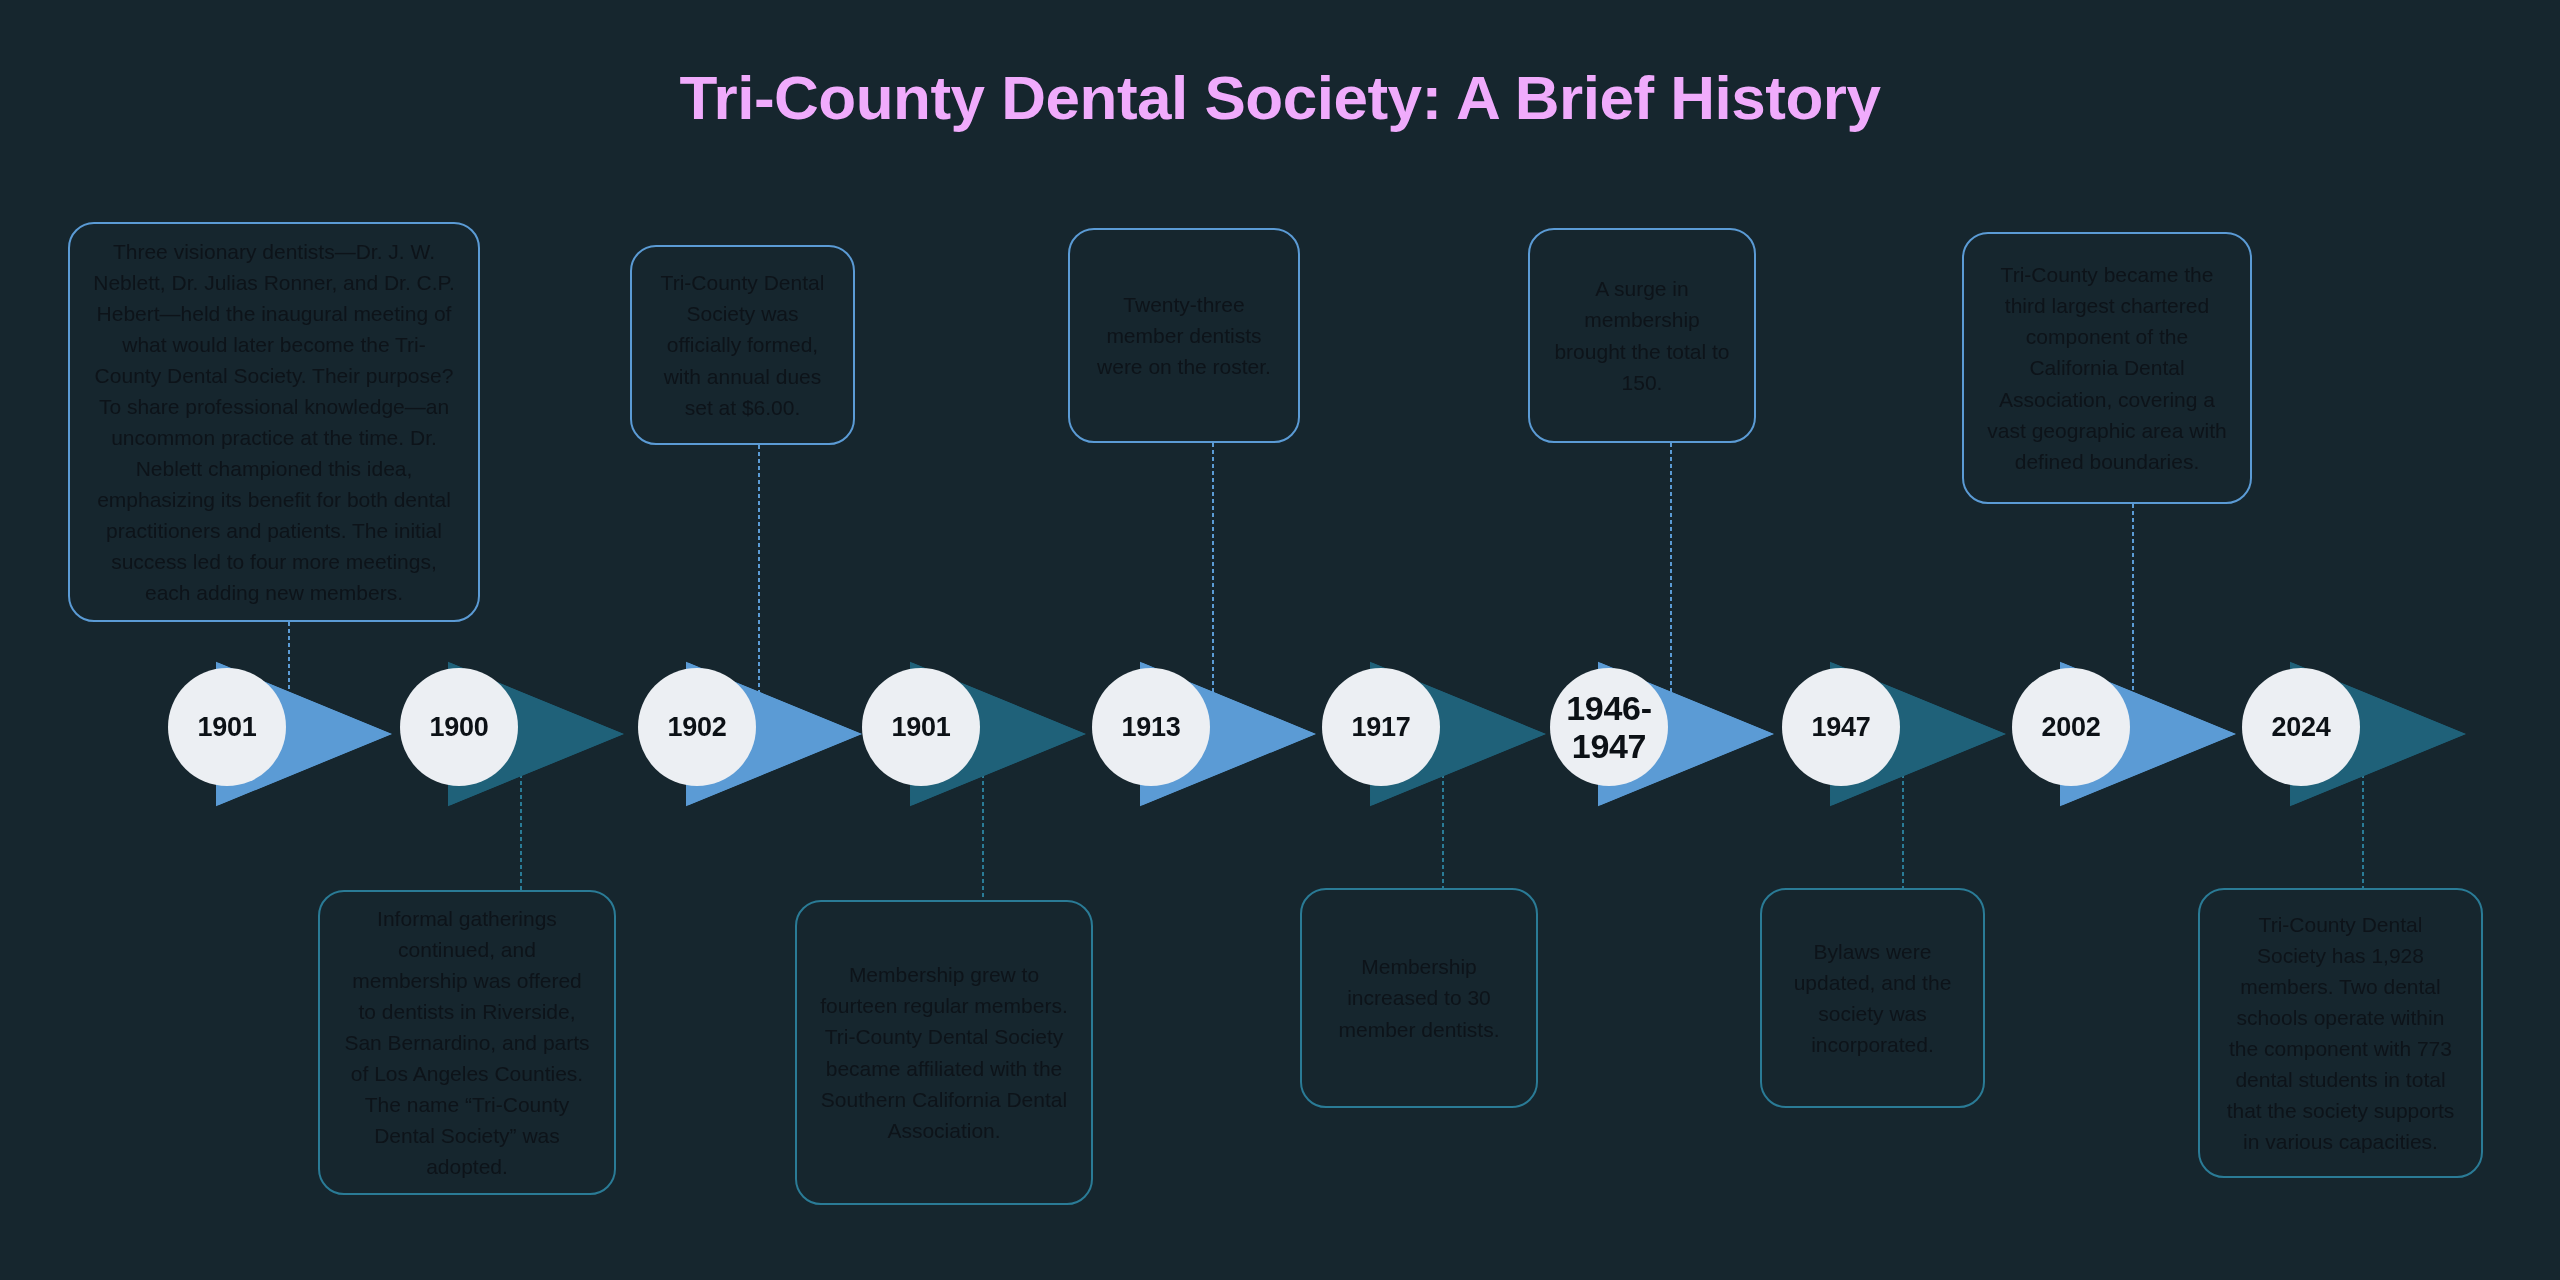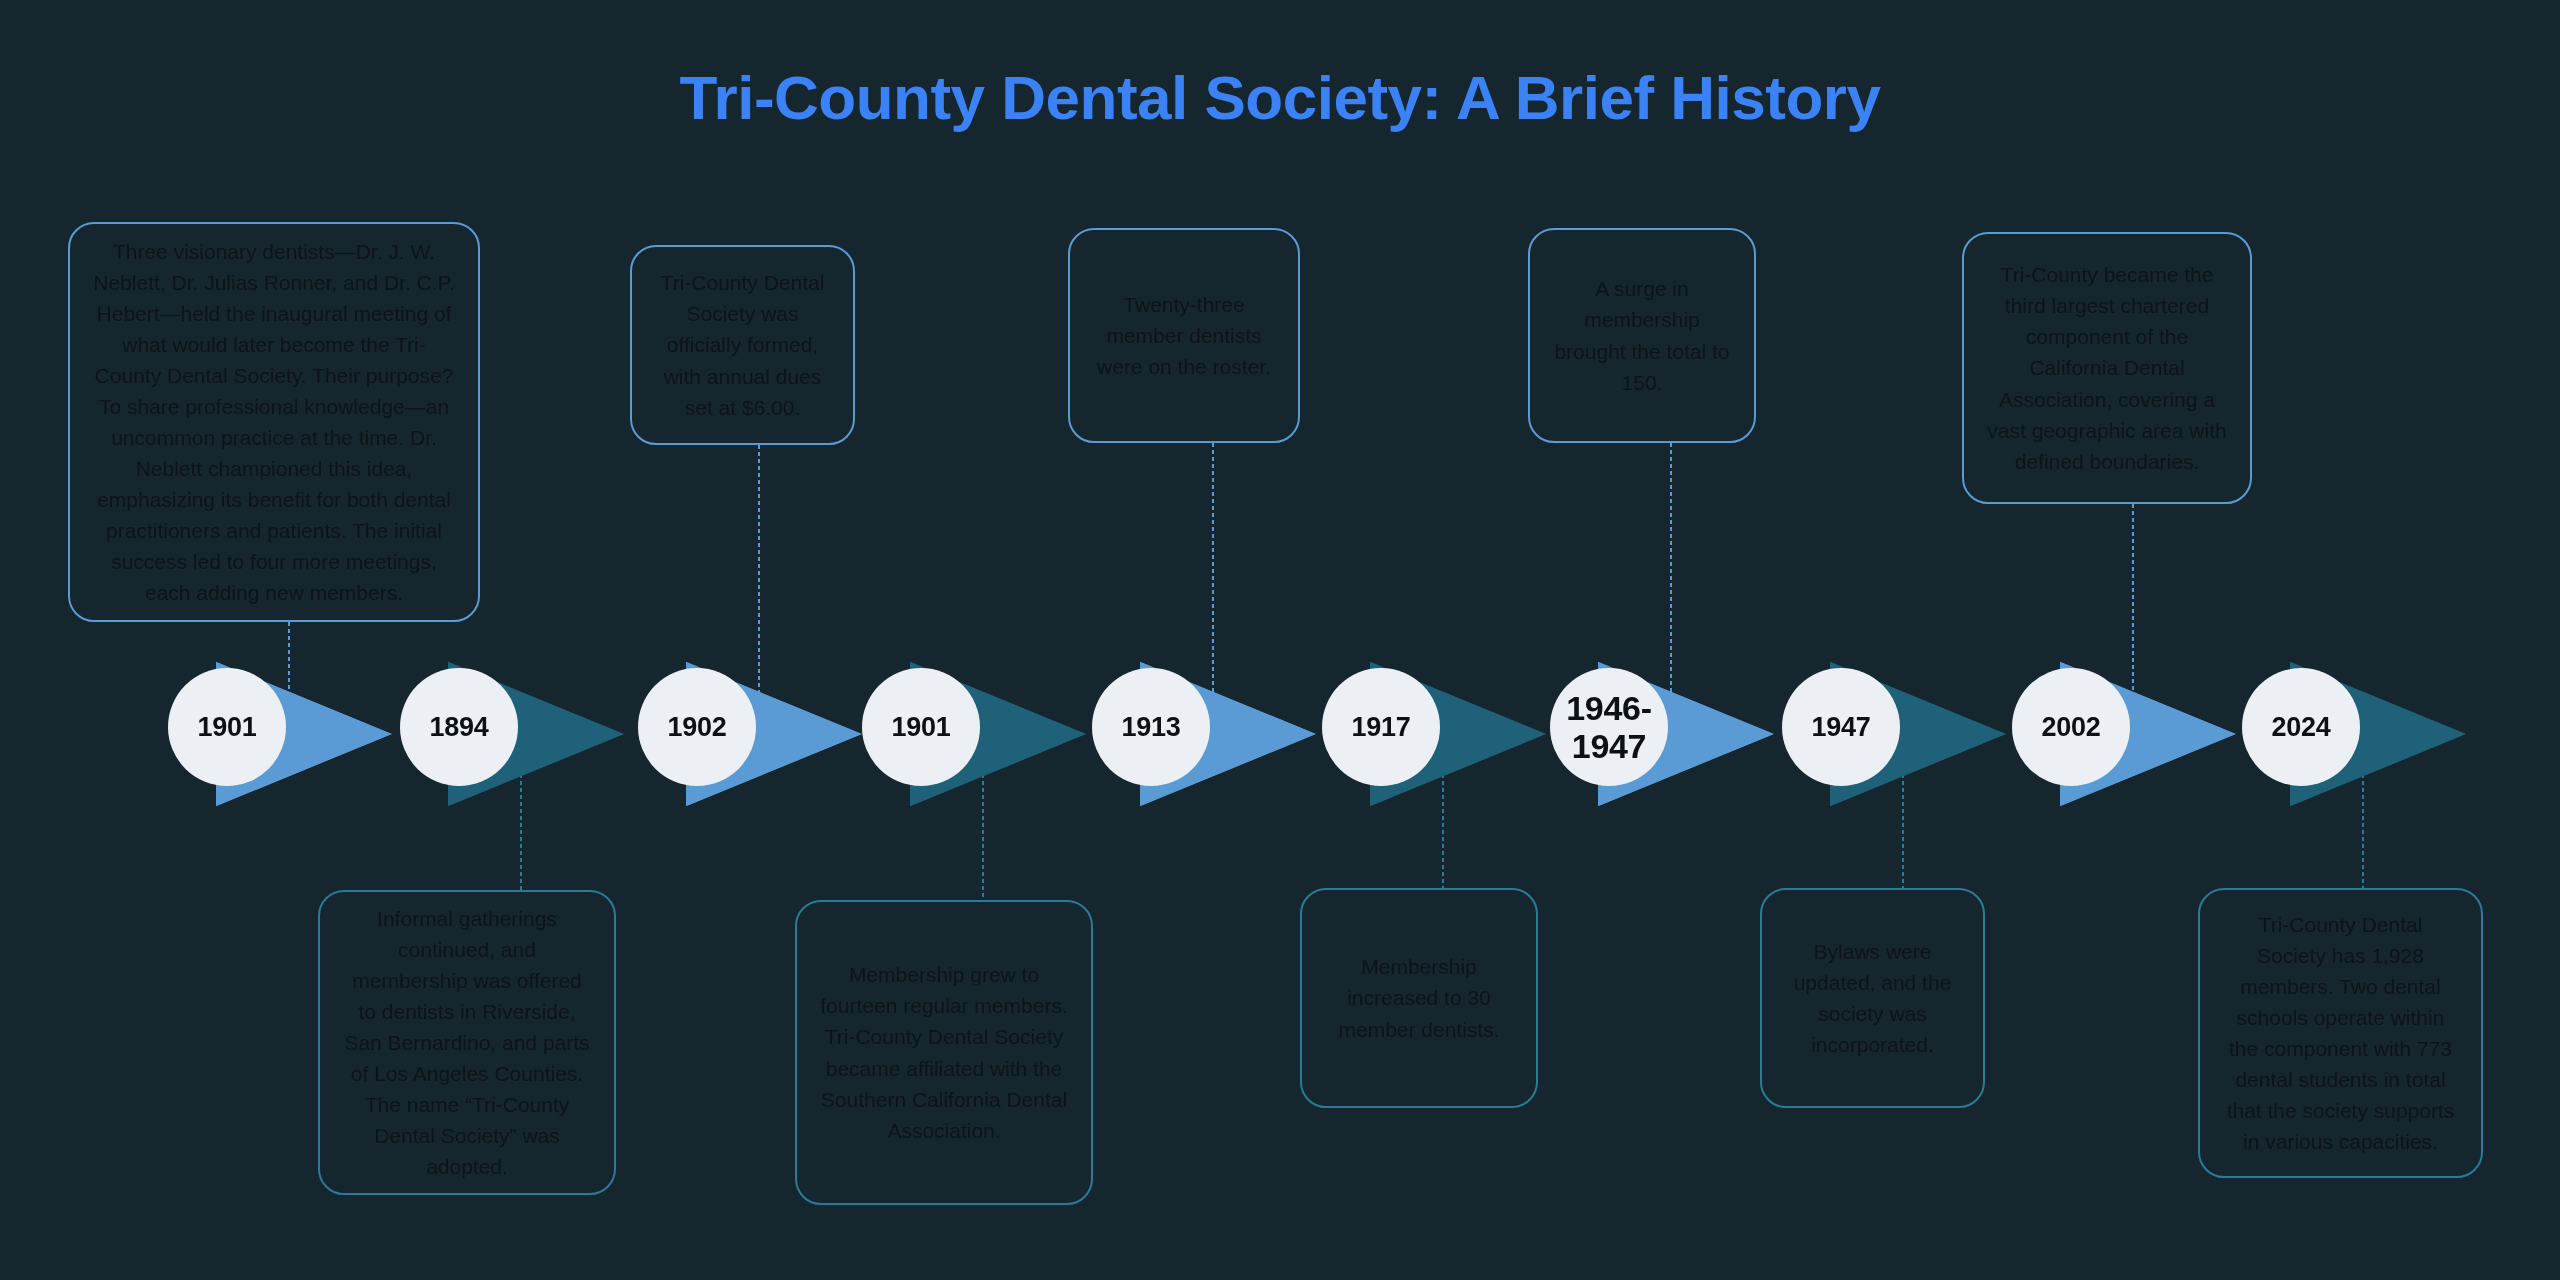--- a/index.html
+++ b/index.html
@@ -11,21 +11,21 @@
   }
   #stage { position: relative; width: 2560px; height: 1280px; }
 
   .title {
     position: absolute;
     top: 62px; left: 0; width: 2560px;
     text-align: center;
     font-size: 62px;
     font-weight: 700;
     letter-spacing: -0.5px;
-    color: #3b82f6;
+    color: #f0abfc;
     white-space: nowrap;
   }
 
   
   .markers { position: absolute; top: 640px; left: 0; width: 2240px; height: 190px; }
 
   .marker { position: absolute; top: 0; height: 190px; }
 
   .arrow {
     position: absolute;
@@ -137,21 +137,21 @@
       </div>
     </div>
 
   <div class="markers" id="markers">
       <div class="marker" style="left: 168px;">
         <div class="arrow light"></div>
         <div class="circle">1901</div>
       </div>
       <div class="marker" style="left: 400px;">
         <div class="arrow dark"></div>
-        <div class="circle">1894</div>
+        <div class="circle">1900</div>
       </div>
       <div class="marker" style="left: 638px;">
         <div class="arrow light"></div>
         <div class="circle">1902</div>
       </div>
       <div class="marker" style="left: 862px;">
         <div class="arrow dark"></div>
         <div class="circle">1901</div>
       </div>
       <div class="marker" style="left: 1092px;">

